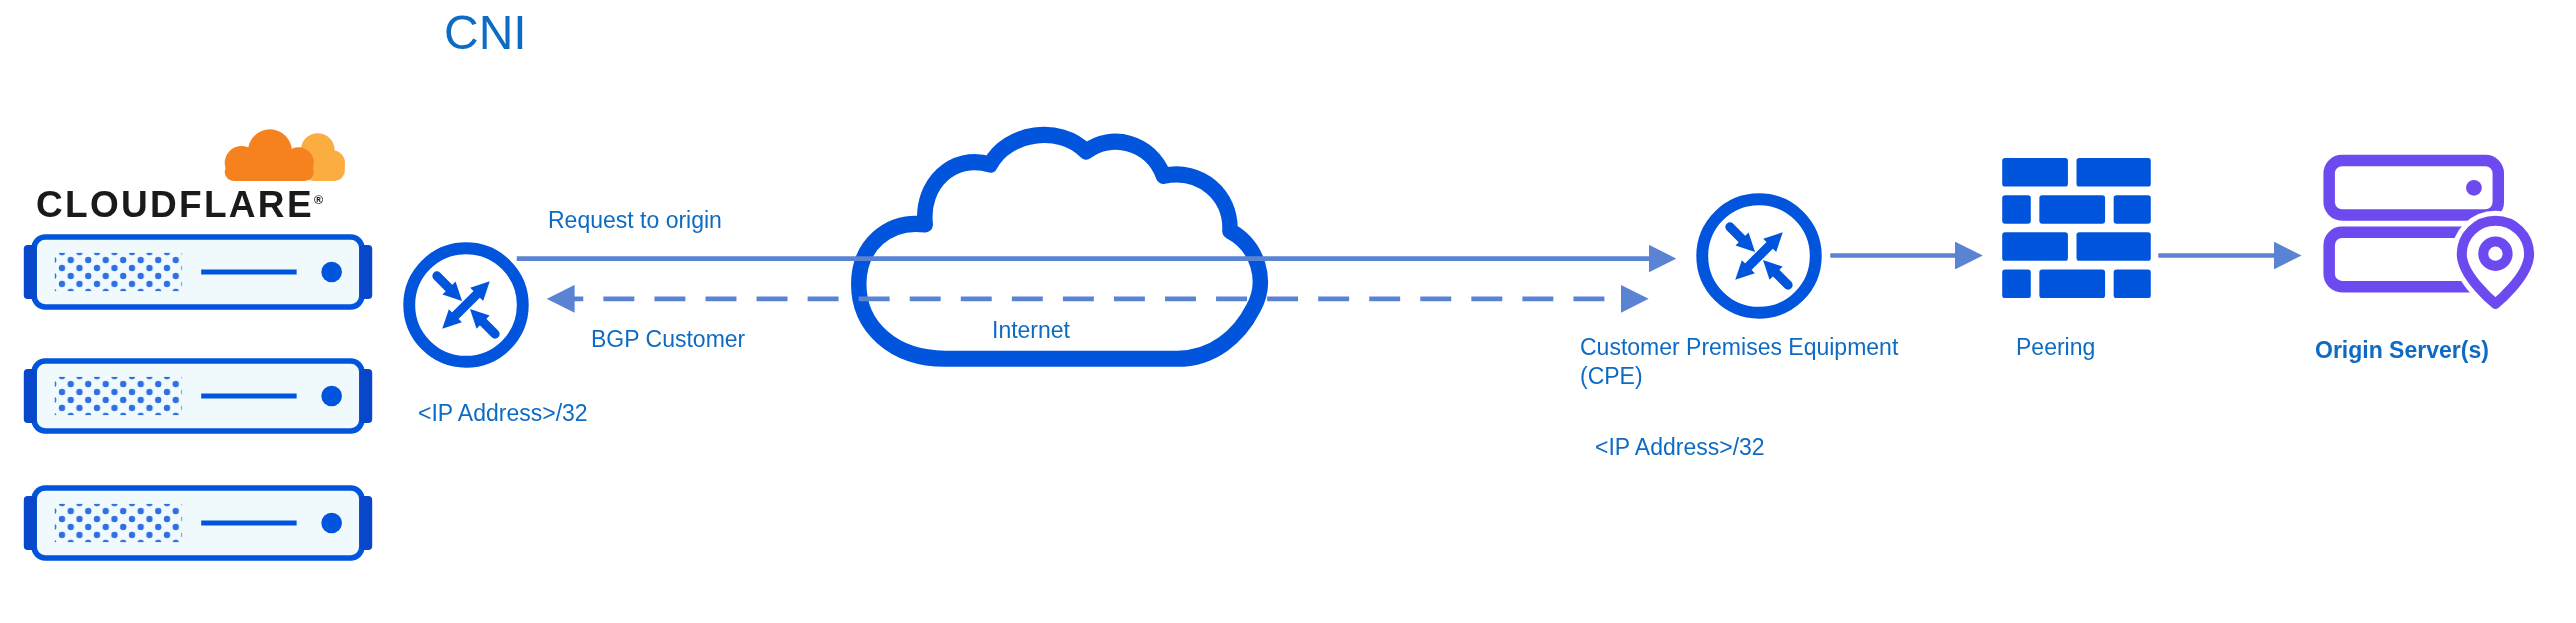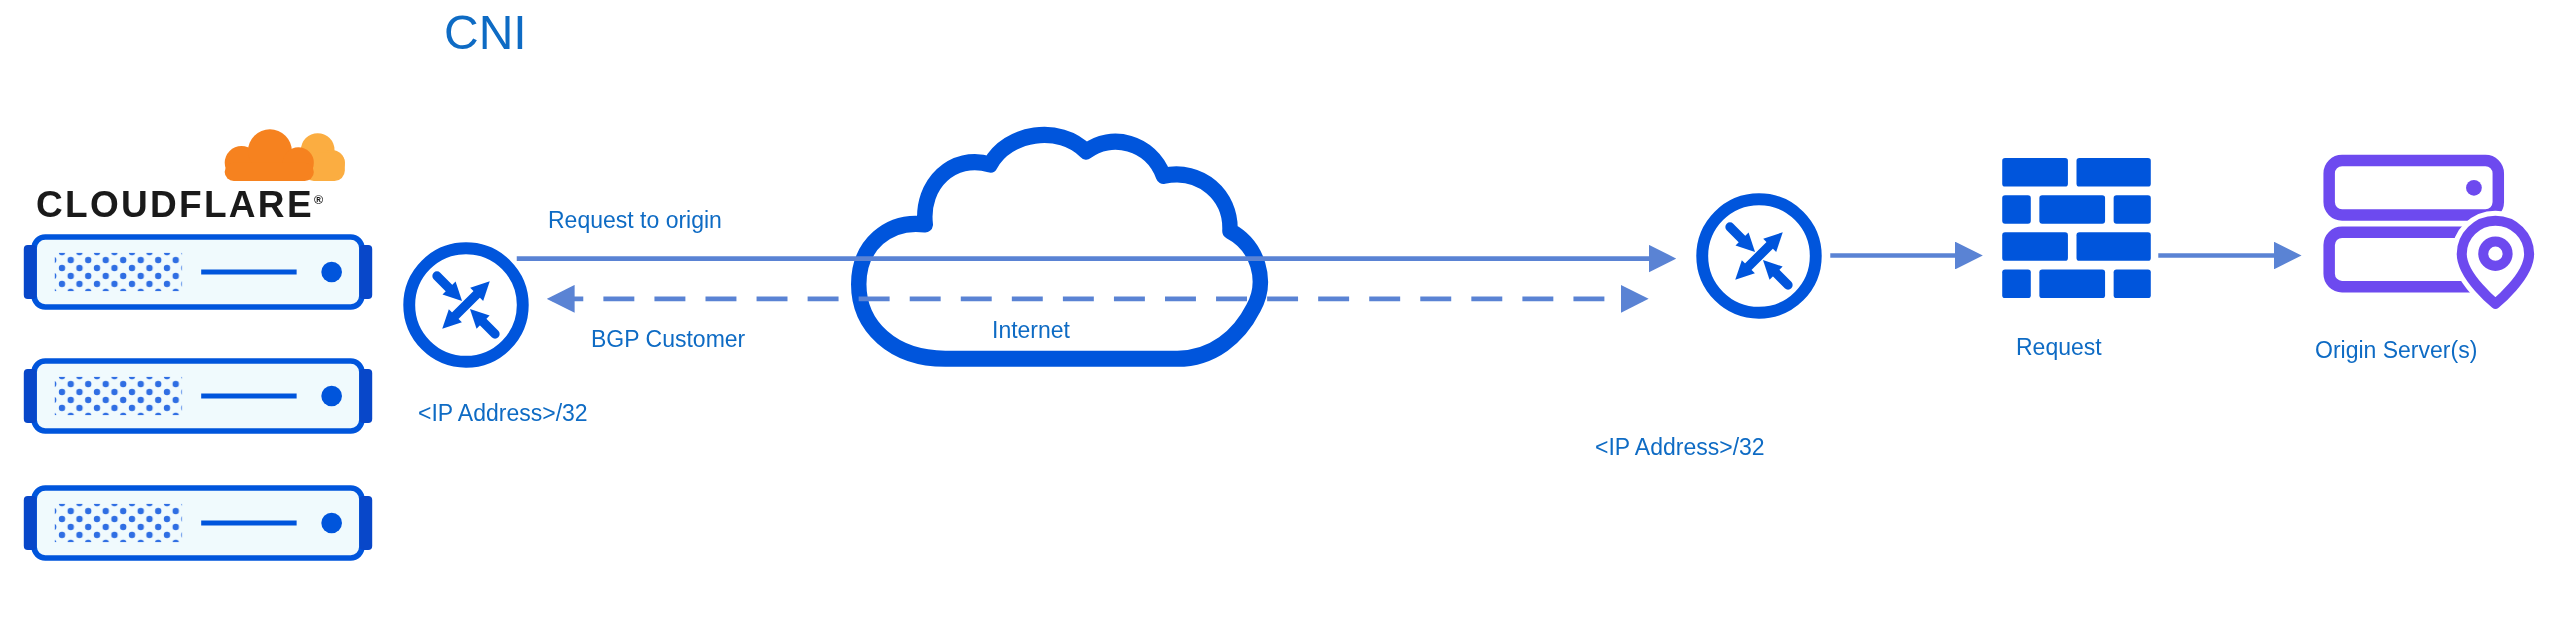--- a/index.html
+++ b/index.html
@@ -208,21 +208,22 @@
   </svg>
 
   <div class="label" style="left:548px;top:206px;">Request to origin</div>
 
   <div class="label" style="left:591px;top:325px;">BGP Customer</div>
 
   <div class="label" style="left:992px;top:316px;text-align:right;">Internet</div>
 
   <div class="label" style="left:418px;top:399px;">&lt;IP Address&gt;/32</div>
 
+  <div class="label wrap" style="left:1580px;top:333px;width:340px;">Customer Premises Equipment (CPE)</div>
 
   <div class="label" style="left:1595px;top:433px;">&lt;IP Address&gt;/32</div>
 
-  <div class="label" style="left:2016px;top:333px;">Request</div>
-
-  <div class="label" style="left:2315px;top:336px;">Origin Server(s)</div>
+  <div class="label" style="left:2016px;top:333px;">Peering</div>
+
+  <div class="label" style="left:2315px;top:336px;font-weight:bold;">Origin Server(s)</div>
 
 </div>
 
 
 </body></html>

